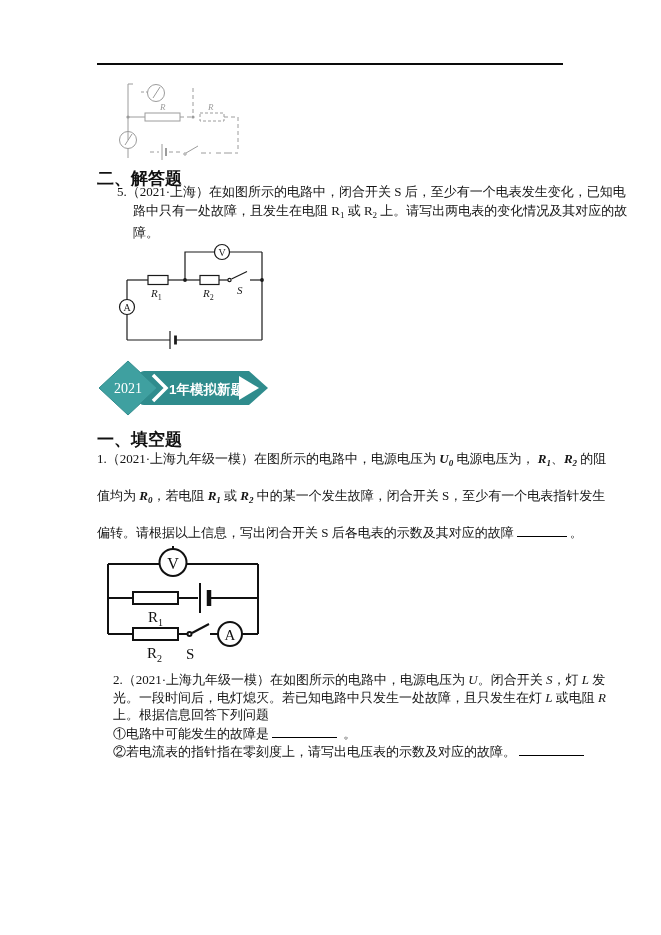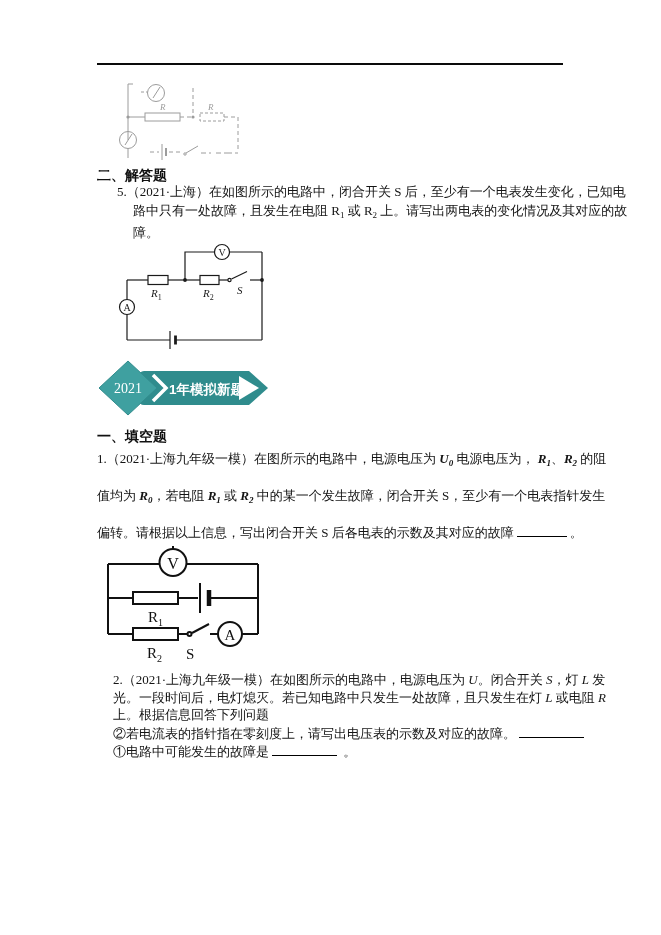--- a/index.html
+++ b/index.html
@@ -6,21 +6,21 @@
   .page{
     position:relative;width:661px;height:935px;background:#fff;overflow:hidden;
     font-family:"Liberation Serif","DejaVu Serif",serif;color:#1a1a1a;
   }
   .abs{position:absolute;}
   .header-title{
     top:44px;left:0;width:661px;text-align:center;
     font-size:11px;color:#3d3d3d;letter-spacing:1px;
   }
   .divider{top:63px;left:97px;width:466px;height:2px;background:#0a0a0a;}
-  .sec-title{font-size:14px;font-weight:bold;color:#111;}
+  .sec-title{font-size:17px;font-weight:bold;color:#111;}
   .qblock{left:97px;width:478px;font-size:13px;color:#141414;}
   .qblock .qline{white-space:nowrap;}
   .q5 .qline{line-height:18.5px;}
   .q5 .indent{padding-left:16px;}
   .q1 .qline{line-height:20px;margin-bottom:13px;}
   .q2 .qline{line-height:17.5px;}
   .seg-i{font-style:italic;}
   .seg-bi{font-style:italic;font-weight:bold;}
   .seg-sub{font-size:9px;vertical-align:-3px;}
   .seg-bisub{font-style:italic;font-weight:bold;font-size:9px;vertical-align:-3px;}
@@ -155,17 +155,17 @@
       <text x="45" y="76" font-size="15"><tspan>R</tspan><tspan dy="3.5" font-size="10">1</tspan></text>
       <text x="44" y="112" font-size="15"><tspan>R</tspan><tspan dy="3.5" font-size="10">2</tspan></text>
       <text x="83" y="113" font-size="15">S</text>
     </g>
   </svg>
 
   <div class="abs qblock q2" style="top:671px;margin-left:16px;">
     <div class="qline"><span>2.（2021·上海九年级一模）在如图所示的电路中，电源电压为 </span><span class="seg-i">U</span><span>。闭合开关 </span><span class="seg-i">S</span><span>，灯 </span><span class="seg-i">L</span><span> 发</span></div>
     <div class="qline"><span>光。一段时间后，电灯熄灭。若已知电路中只发生一处故障，且只发生在灯 </span><span class="seg-i">L</span><span> 或电阻 </span><span class="seg-i">R</span></div>
     <div class="qline"><span>上。根据信息回答下列问题</span></div>
+    <div class="qline"><span>①电路中可能发生的故障是</span><span class="blank" style="width: 65px;"></span><span> 。</span></div>
     <div class="qline"><span>②若电流表的指针指在零刻度上，请写出电压表的示数及对应的故障。</span><span class="blank" style="width: 65px;"></span></div>
-    <div class="qline"><span>①电路中可能发生的故障是</span><span class="blank" style="width: 65px;"></span><span> 。</span></div>
   </div>
 
 </div>
 
 </body></html>

